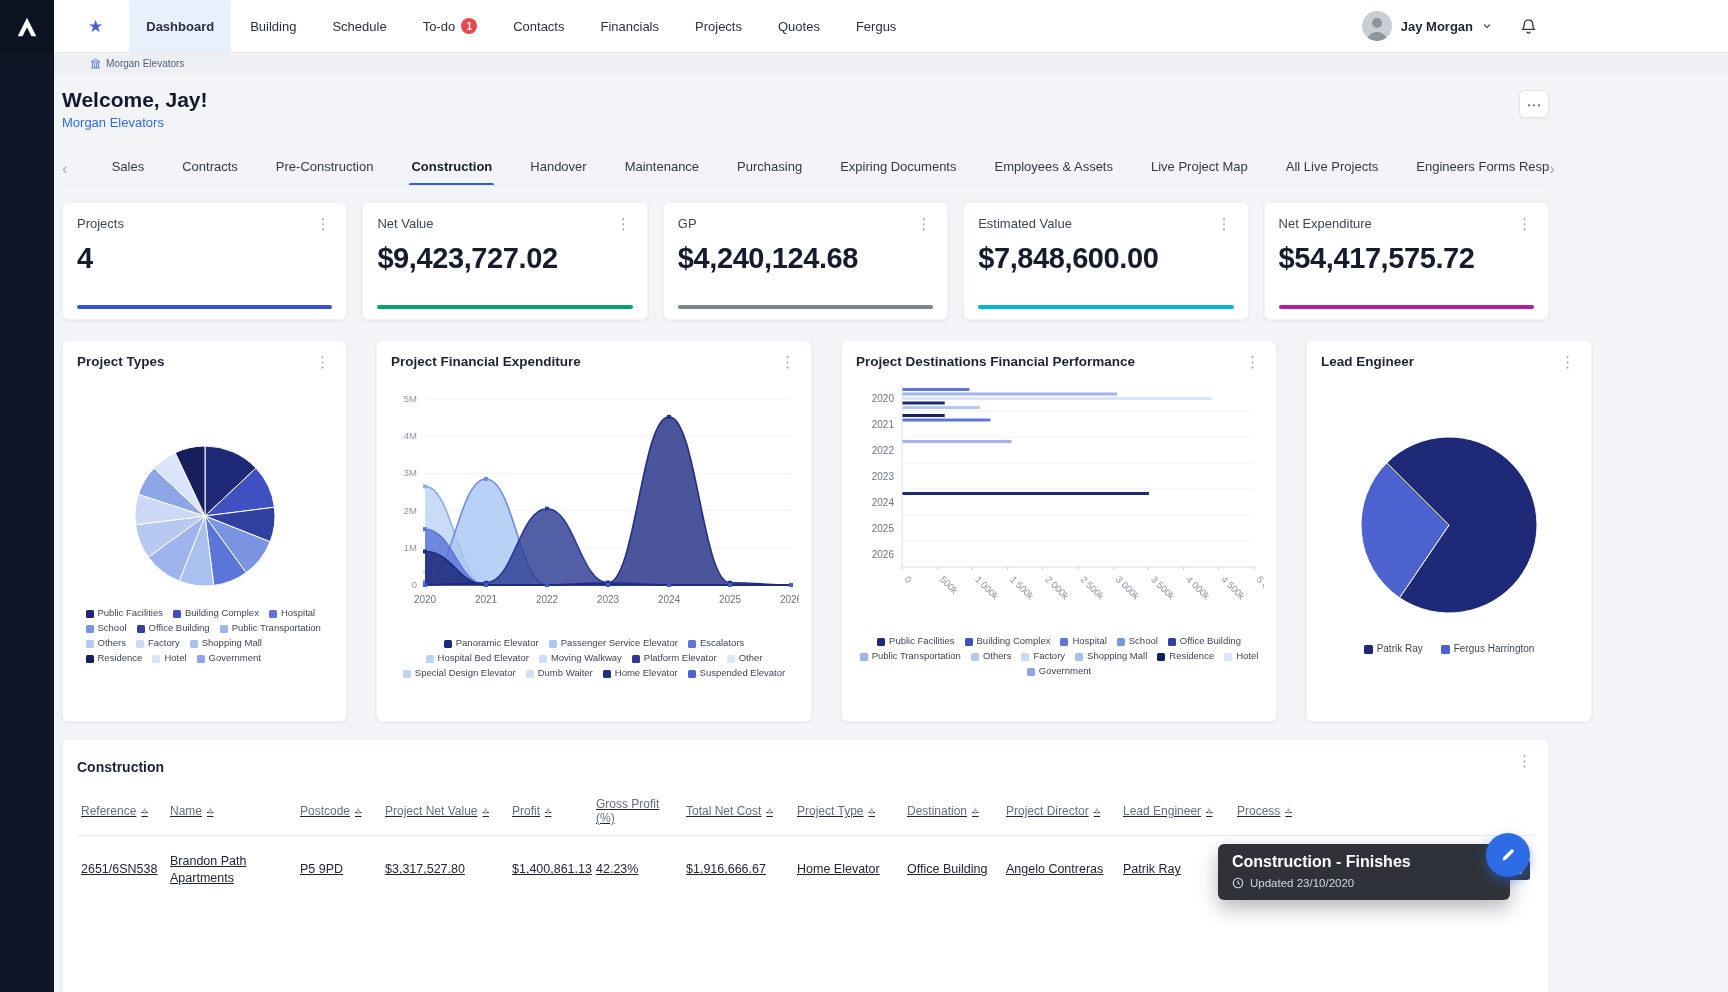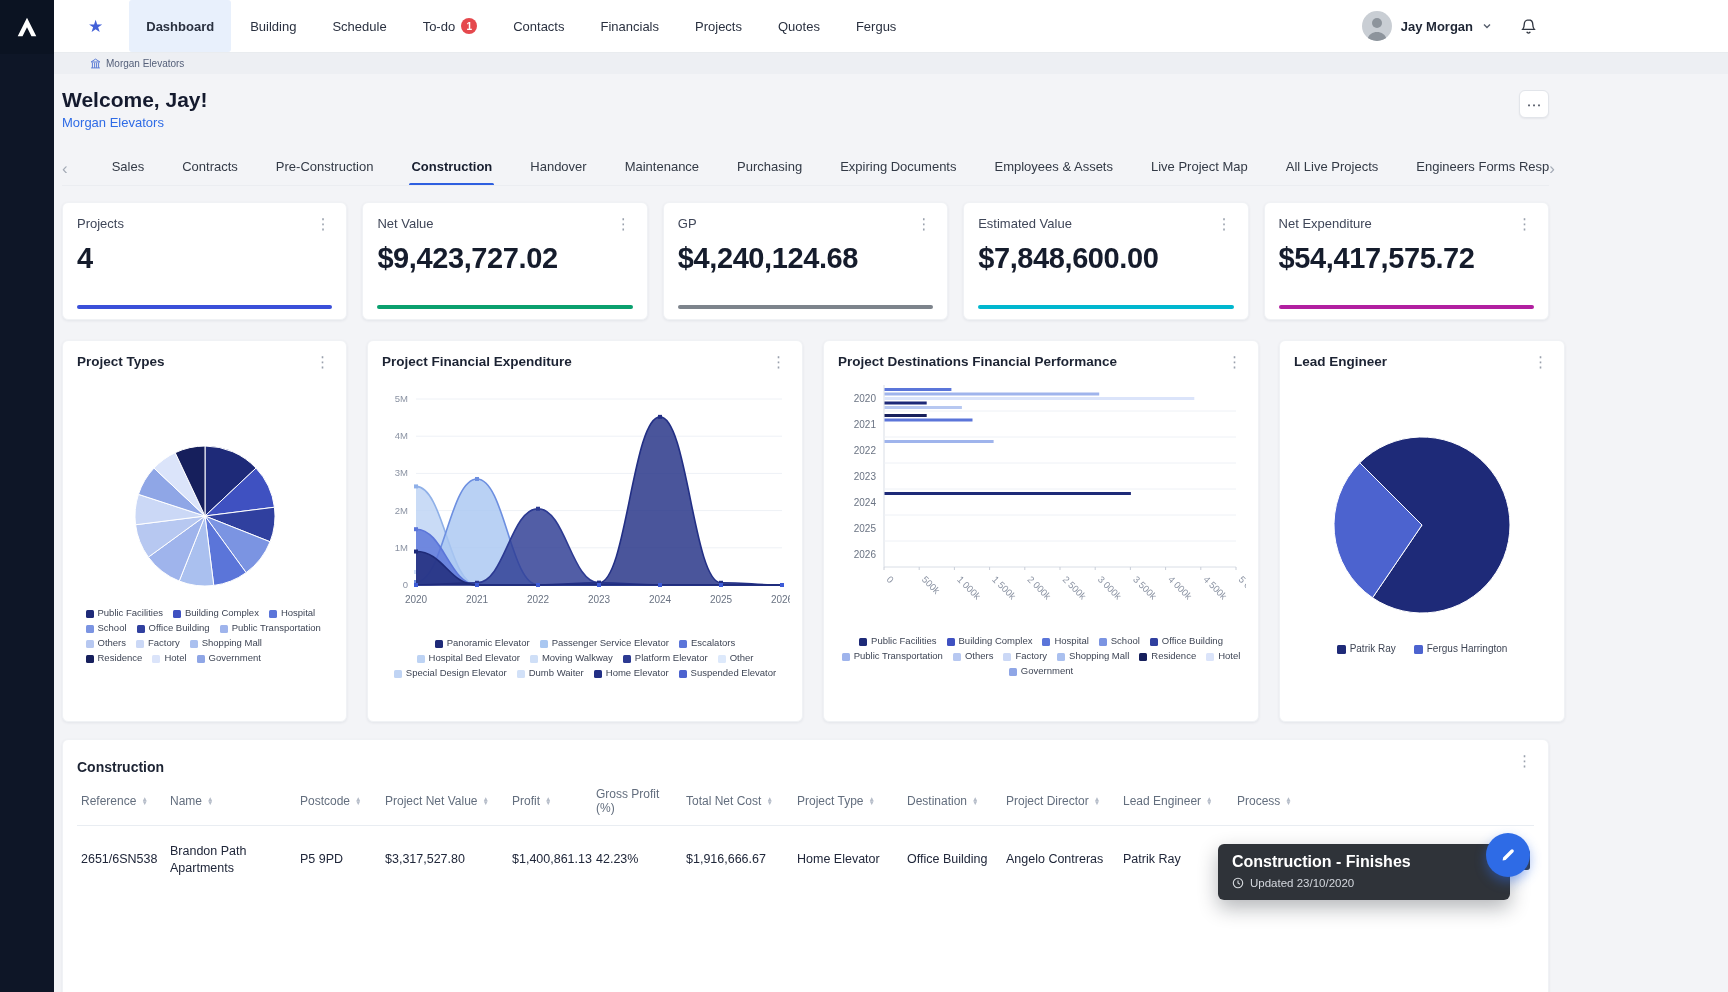--- a/index.html
+++ b/index.html
@@ -42,21 +42,21 @@
   
   .card{background:#fff;border:1px solid #f0f2f5;border-radius:6px;box-shadow:0 1px 3px rgba(20,30,60,.07);box-sizing:border-box;}
   .kpis{margin-top:16px;display:grid;grid-template-columns:repeat(5,1fr);gap:15px;}
   .kpi{height:118px;padding:13px 14px;position:relative;}
   .kpi-top{display:flex;justify-content:space-between;align-items:flex-start;}
   .kpi-label{font-size:13px;color:#3f4658;}
   .kebab{font-size:15px;color:#9aa1ad;cursor:pointer;line-height:1;padding:0 2px;}
   .kpi-value{margin-top:11px;font-size:29px;font-weight:700;letter-spacing:-0.4px;color:#151c2c;}
   .kpi-bar{position:absolute;left:14px;right:14px;bottom:10px;height:4px;border-radius:2px;}
   
-  .charts{margin-top:20px;display:grid;grid-template-columns:285px 436px 436px 286px;gap:20px;}
+  .charts{margin-top:20px;display:grid;grid-template-columns:285px 436px 436px 286px;gap:29px;}
   .chart-card{height:382px;padding:13px 14px;display:flex;flex-direction:column;}
   .c-head{display:flex;justify-content:space-between;align-items:flex-start;}
   .c-head h3{margin:0;font-size:13.5px;font-weight:700;color:#1c2333;}
   .pie-wrap{display:flex;justify-content:center;}
   .legend{display:flex;flex-wrap:wrap;row-gap:4px;column-gap:10px;}
   .leg-item{display:flex;align-items:flex-end;gap:4px;}
   .leg-sw{width:8px;height:8px;border-radius:1.5px;flex:none;}
   .leg-lb{font-size:9.5px;color:#3e4555;white-space:nowrap;}
   .legend.types{width:238px;margin:16px auto 0;justify-content:flex-start;}
   .legend.exp{width:402px;margin:8px auto 0;justify-content:center;}
@@ -64,21 +64,21 @@
   .legend.lead{margin:24px auto 0;justify-content:center;column-gap:18px;}
   .legend.lead .leg-lb{font-size:10px;}
   .legend.lead .leg-sw{width:9px;height:9px;}
   svg text{font-family:"Liberation Sans",sans-serif;}
   .ax{font-size:9.5px;fill:#8b93a3;}
   .ax2{font-size:10px;fill:#6a7383;}
   
   .tablecard{margin-top:17px;height:340px;padding:13px 14px;}
   .tc-head{display:flex;justify-content:space-between;align-items:flex-start;}
   .tc-head h2{margin:6px 0 0;font-size:14px;font-weight:700;color:#1c2333;}
-  table.dtable{width:100%;border-collapse:collapse;table-layout:fixed;margin-top:6px;}
+  table.dtable{width:100%;border-collapse:collapse;table-layout:fixed;margin-top:16px;text-decoration:underline;}
   .dtable th{font-size:12px;font-weight:400;color:#636e7e;text-align:left;padding:6px 4px 10px;border-bottom:1px solid #e9edf2;cursor:pointer;}
   .th-in{display:flex;align-items:center;gap:5px;}
   .sorter{display:flex;flex-direction:column;line-height:4.5px;font-size:6.5px;color:#b6bdc9;}
   .dtable td{font-size:12.5px;color:#20273a;padding:17px 4px;vertical-align:middle;line-height:1.35;}
   td.proc{text-align:right;}
   .process-badge{display:inline-block;background:#33383f;color:#fff;font-size:10.5px;padding:3px 8px;border-radius:3px;}
   
   .toast{position:absolute;left:1218px;top:844px;width:292px;box-sizing:border-box;padding:9px 14px 11px;background:rgba(40,44,51,.97);border-radius:6px;z-index:40;box-shadow:0 8px 20px rgba(10,15,25,.3);cursor:pointer;}
   .toast-title{font-size:16px;font-weight:700;color:#ffffff;}
   .toast-sub{margin-top:6px;display:flex;align-items:flex-end;gap:6px;font-size:11.5px;color:#d4d8de;}

